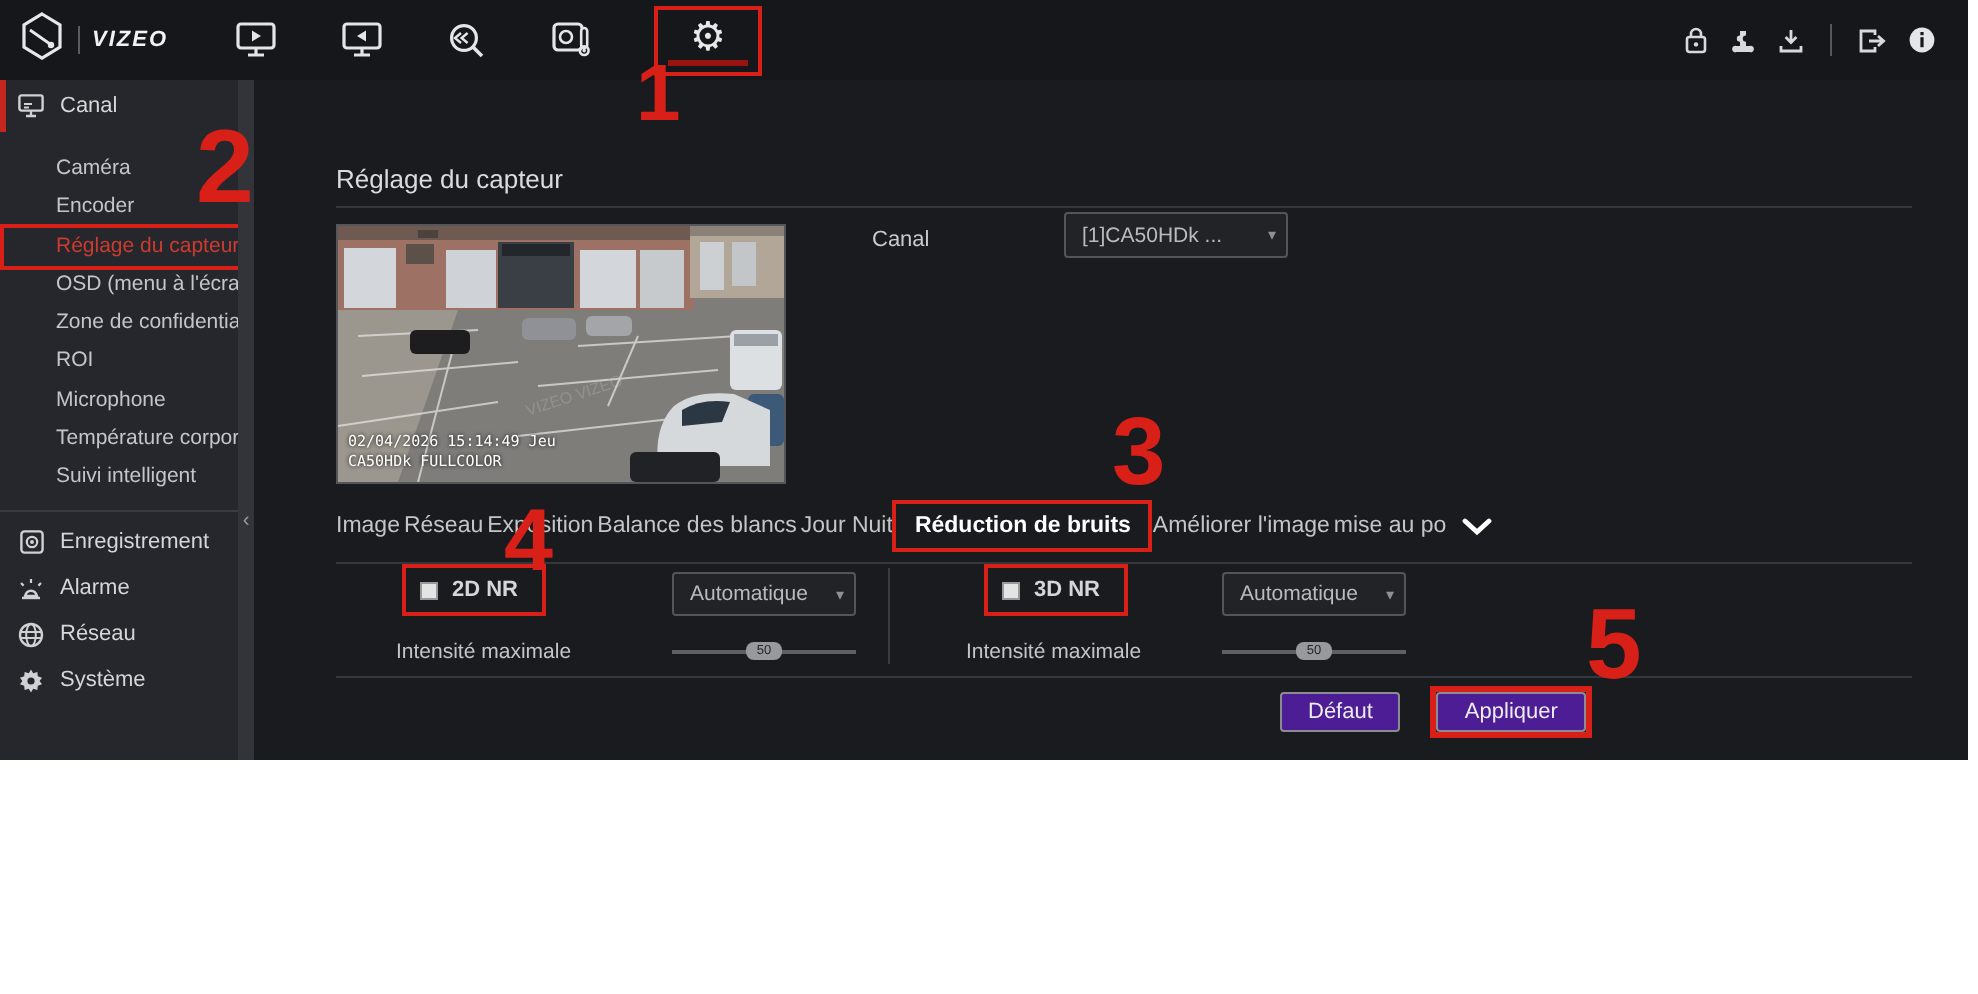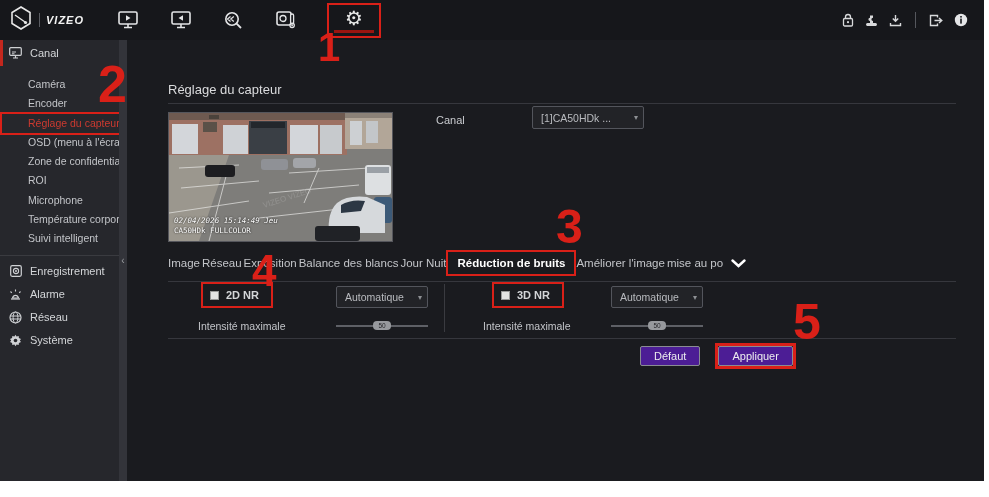--- a/index.html
+++ b/index.html
@@ -1,17 +1,17 @@
 <!DOCTYPE html>
 <html><head>
 <meta charset="utf-8">
 <style>
   * { box-sizing: border-box; margin: 0; padding: 0; }
   html,body { width: 989px; height: 497px; background: #ffffff; font-family: "Liberation Sans", sans-serif; }
-  .app { position: relative; width: 984px; height: 481px; background: #1a1b1f; overflow: hidden; }
+  .app { position: relative; width: 984px; height: 380px; background: #1a1b1f; overflow: hidden; }
 
   
   .topbar { position: absolute; top:0; left:0; width:100%; height:40px; background:#16171b; display:flex; align-items:center; z-index:5; }
   .brand { display:flex; align-items:center; margin-left:10px; }
   .brand-name { color:#f2f2f2; font-weight:bold; font-style:italic; font-size:11px; letter-spacing:1px; margin-left:6px; }
   .brand-sep { width:1px; height:14px; background:#5a5c62; margin-left:7px; }
   .topnav { display:flex; align-items:center; margin-left:34px; gap:33px; }
   .tn-icon { color:#e4e5e7; display:flex; align-items:center; justify-content:center; cursor:pointer; }
   .settings-wrap { position:relative; padding:3px 16px 8px 16px; box-shadow:0 0 0 2px #d92018; }
   .settings-underline { position:absolute; left:5px; right:5px; bottom:3px; height:3px; background:#991410; }
@@ -33,21 +33,21 @@
   .collapse-strip span { color:#9a9ca0; font-size:10px; line-height:10px; }
 
   
   .page-title { position:absolute; left:168px; top:82px; font-size:13px; color:#dadbdd; }
   .hrule { position:absolute; left:168px; width:788px; height:1px; background:#36373d; }
   .rule1 { top:103px; } .rule2 { top:281px; } .rule3 { top:338px; }
 
   .preview { position:absolute; left:168px; top:112px; width:225px; height:130px; border:1px solid #55565c; background:#6f6f6d; }
   .preview svg { display:block; }
   .ts { position:absolute; left:5px; color:#fff; font-family:"DejaVu Sans Mono", monospace; font-size:7.5px; text-shadow:0 0 2px #000; white-space:nowrap; }
-  .ts1 { bottom:16px;font-style:italic; } .ts2 { bottom:6px; }
+  .ts1 { bottom:16px; } .ts2 { bottom:6px; }
 
   .canal-label { position:absolute; left:436px; top:114px; font-size:11px; color:#c9cbcf; }
   .dd { position:relative; background:#222327; border:1px solid #53555c; border-radius:2px; color:#b9bbbf; font-size:10.5px; display:flex; align-items:center; padding:0 18px 0 8px; cursor:pointer; }
   .dd .chev { position:absolute; right:5px; color:#8e9094; font-size:8px; }
   .canal-dd { position:absolute; left:532px; top:106px; width:112px; height:23px; }
 
   .tabs { position:absolute; left:168px; top:252px; display:flex; align-items:center; gap:2px; font-size:11.5px; color:#c3c5c9; }
   .tab { cursor:pointer; white-space:nowrap; }
   .tab.trunc { max-width:56px; overflow:hidden; }
   .tab.active { color:#ffffff; font-weight:bold; padding:5px 9px; box-shadow:0 0 0 2px #d92018; }

